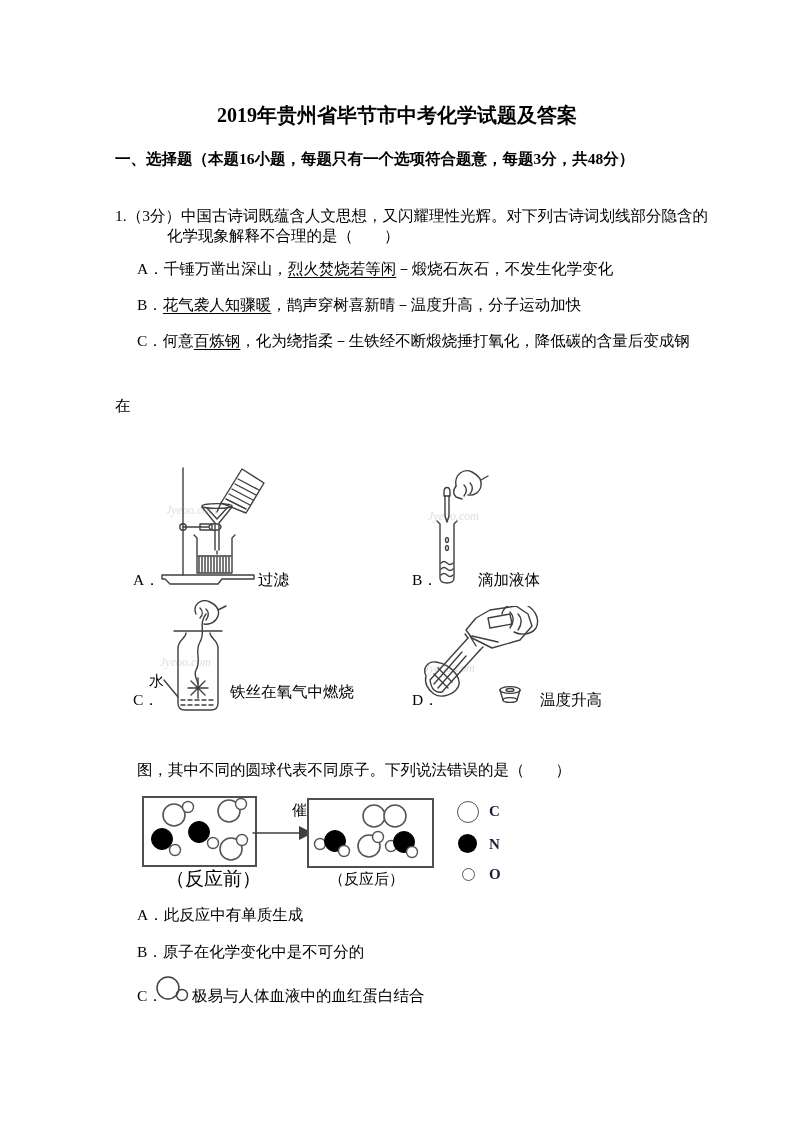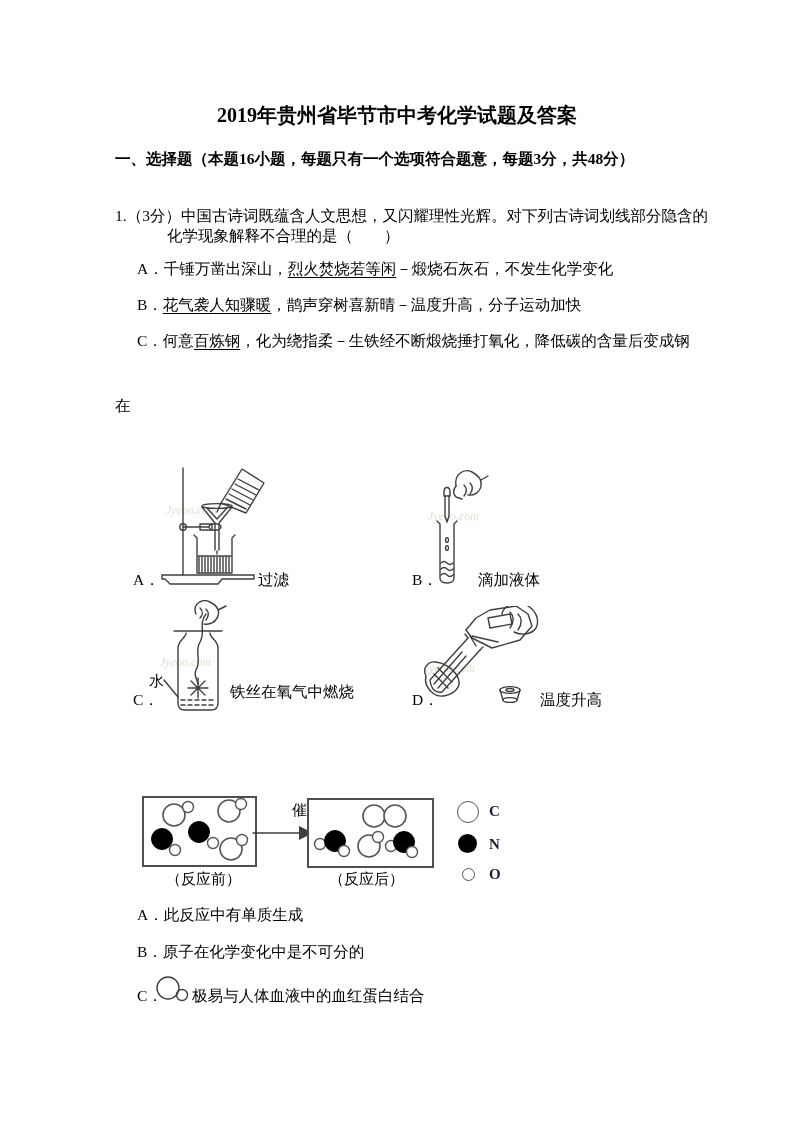--- a/index.html
+++ b/index.html
@@ -107,20 +107,21 @@
     <ellipse cx="92" cy="84" rx="4" ry="1.5" fill="#3f3f3f"></ellipse>
     <path d="M82,84 L85,94 M102,84 L99,94"></path>
     <ellipse cx="92" cy="94" rx="7" ry="2.4"></ellipse>
   </svg>
 
   <div class="t" style="left:133px; top:690px;">C．</div>
   <div class="t" style="left:230px; top:682px;">铁丝在氧气中燃烧</div>
   <div class="t" style="left:412px; top:690px;">D．</div>
   <div class="t" style="left:540px; top:690px;">温度升高</div>
 
+  <div class="t" style="left:137px; top:760px;">图，其中不同的圆球代表不同原子。下列说法错误的是（　　）</div>
 
   <div class="box" style="left:142px; top:796px; width:111px; height:67px;">
     <svg class="molsvg" width="107" height="63" viewBox="0 0 107 63">
         <circle cx="30" cy="17" r="11" fill="#fff" stroke="#555" stroke-width="1.6"></circle>
         <circle cx="44" cy="9" r="5.5" fill="#fff" stroke="#555" stroke-width="1.4"></circle>
         <circle cx="85" cy="13" r="11" fill="#fff" stroke="#555" stroke-width="1.6"></circle>
         <circle cx="97" cy="6" r="5.5" fill="#fff" stroke="#555" stroke-width="1.4"></circle>
         <circle cx="18" cy="41" r="10.5" fill="#000" stroke="#000" stroke-width="1"></circle>
         <circle cx="31" cy="52" r="5.5" fill="#fff" stroke="#555" stroke-width="1.4"></circle>
         <circle cx="55" cy="34" r="10.5" fill="#000" stroke="#000" stroke-width="1"></circle>
@@ -141,21 +142,21 @@
         <circle cx="11" cy="44" r="5.5" fill="#fff" stroke="#555" stroke-width="1.4"></circle>
         <circle cx="26" cy="41" r="10.5" fill="#000" stroke="#000" stroke-width="1"></circle>
         <circle cx="35" cy="51" r="5.5" fill="#fff" stroke="#555" stroke-width="1.4"></circle>
         <circle cx="60" cy="46" r="11" fill="#fff" stroke="#555" stroke-width="1.6"></circle>
         <circle cx="69" cy="37" r="5.5" fill="#fff" stroke="#555" stroke-width="1.4"></circle>
         <circle cx="82" cy="46" r="5.5" fill="#fff" stroke="#555" stroke-width="1.4"></circle>
         <circle cx="95" cy="42" r="10.5" fill="#000" stroke="#000" stroke-width="1"></circle>
         <circle cx="103" cy="52" r="5.5" fill="#fff" stroke="#555" stroke-width="1.4"></circle>
       </svg>
   </div>
-  <div class="t" style="left:166px; top:869px; font-size:15px;">（反应前）</div>
+  <div class="t" style="left:166px; top:869px; font-size:19px;">（反应前）</div>
   <div class="t" style="left:329px; top:869px; font-size:15px;">（反应后）</div>
 
   <div class="lg-c" style="left:457px; top:801px; width:20px; height:20px;"></div>
   <div class="legend-label" style="left:489px; top:803px;">C</div>
   <div class="lg-n" style="left:458px; top:834px; width:19px; height:19px;"></div>
   <div class="legend-label" style="left:489px; top:836px;">N</div>
   <div class="lg-c" style="left:462px; top:868px; width:11px; height:11px;"></div>
   <div class="legend-label" style="left:489px; top:866px;">O</div>
 
   <div class="t" style="left:137px; top:905px;">A．此反应中有单质生成</div>

